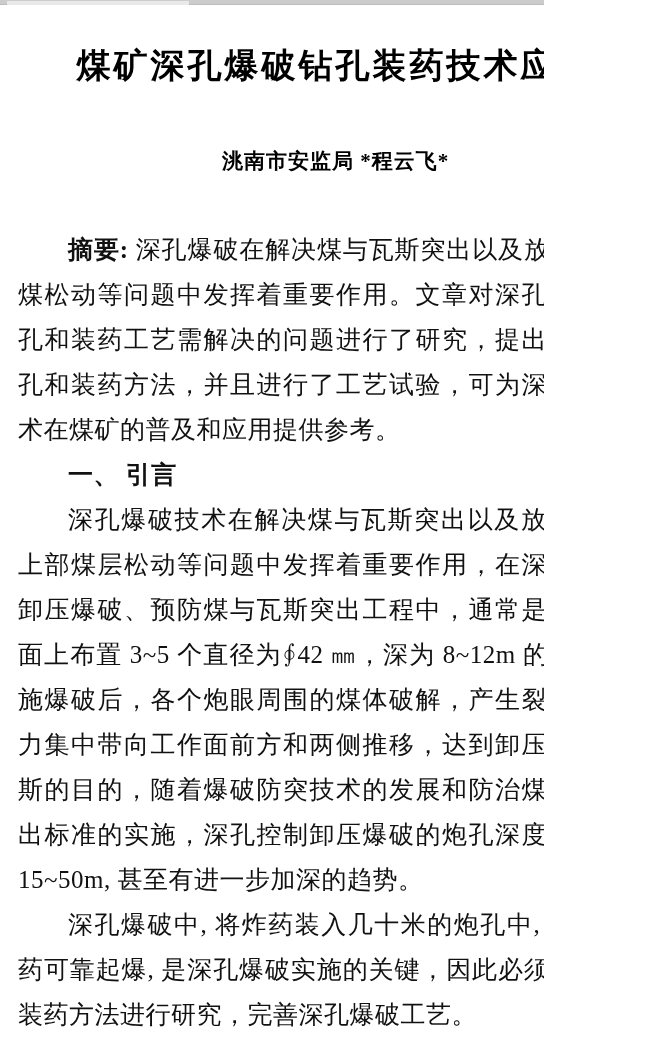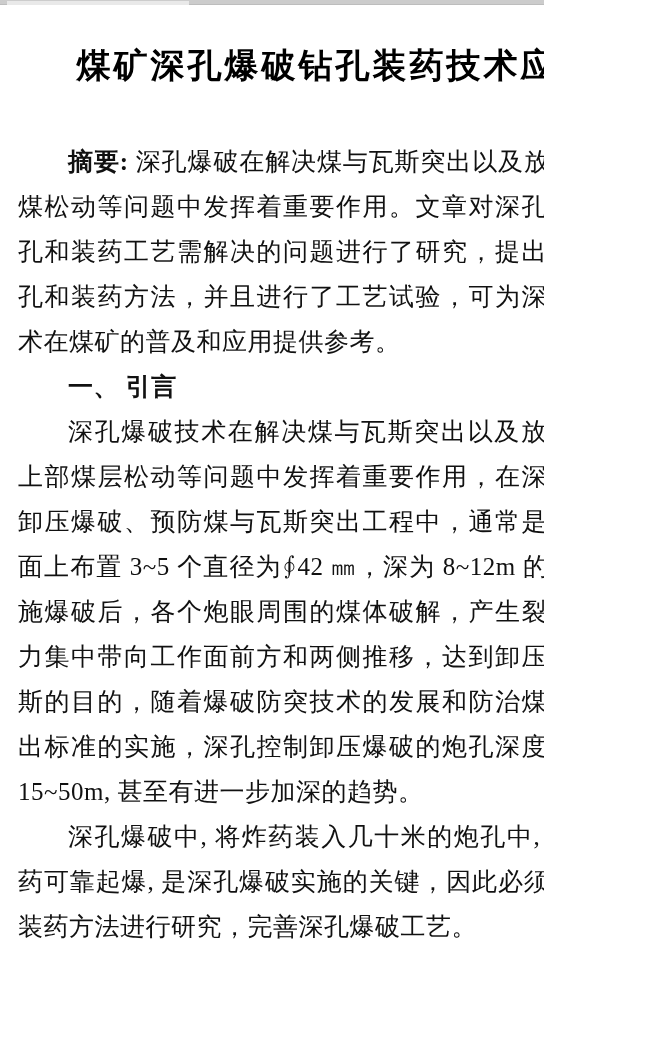--- a/index.html
+++ b/index.html
@@ -81,20 +81,21 @@
 <div class="page">
 
   <div class="top-strip">
     <div class="top-strip-segment"></div>
   </div>
 
   <div class="doc">
 
     <h1 class="doc-title">煤矿深孔爆破钻孔装药技术应用</h1>
 
+    <div class="author-line">洮南市安监局 *程云飞*</div>
 
     <div class="body-text">
 
       <p class="para"><span class="label">摘要:</span><span> 深孔爆破在解决煤与瓦斯突出以及放顶开采顶煤松动等问题中发挥着重要作用。文章对深孔爆破中钻孔和装药工艺需解决的问题进行了研究，提出了新的钻孔和装药方法，并且进行了工艺试验，可为深孔爆破技术在煤矿的普及和应用提供参考。</span></p>
 
 
       <p class="section-heading">一、 引言</p>
 
       <p class="para">深孔爆破技术在解决煤与瓦斯突出以及放顶煤开采上部煤层松动等问题中发挥着重要作用，在深孔控制、卸压爆破、预防煤与瓦斯突出工程中，通常是在巷道断面上布置 3~5 个直径为∮42 ㎜，深为 8~12m 的炮孔，实施爆破后，各个炮眼周围的煤体破解，产生裂隙，适应力集中带向工作面前方和两侧推移，达到卸压和排放瓦斯的目的，随着爆破防突技术的发展和防治煤与瓦斯突出标准的实施，深孔控制卸压爆破的炮孔深度已经达到 15~50m, 甚至有进一步加深的趋势。</p>
 

